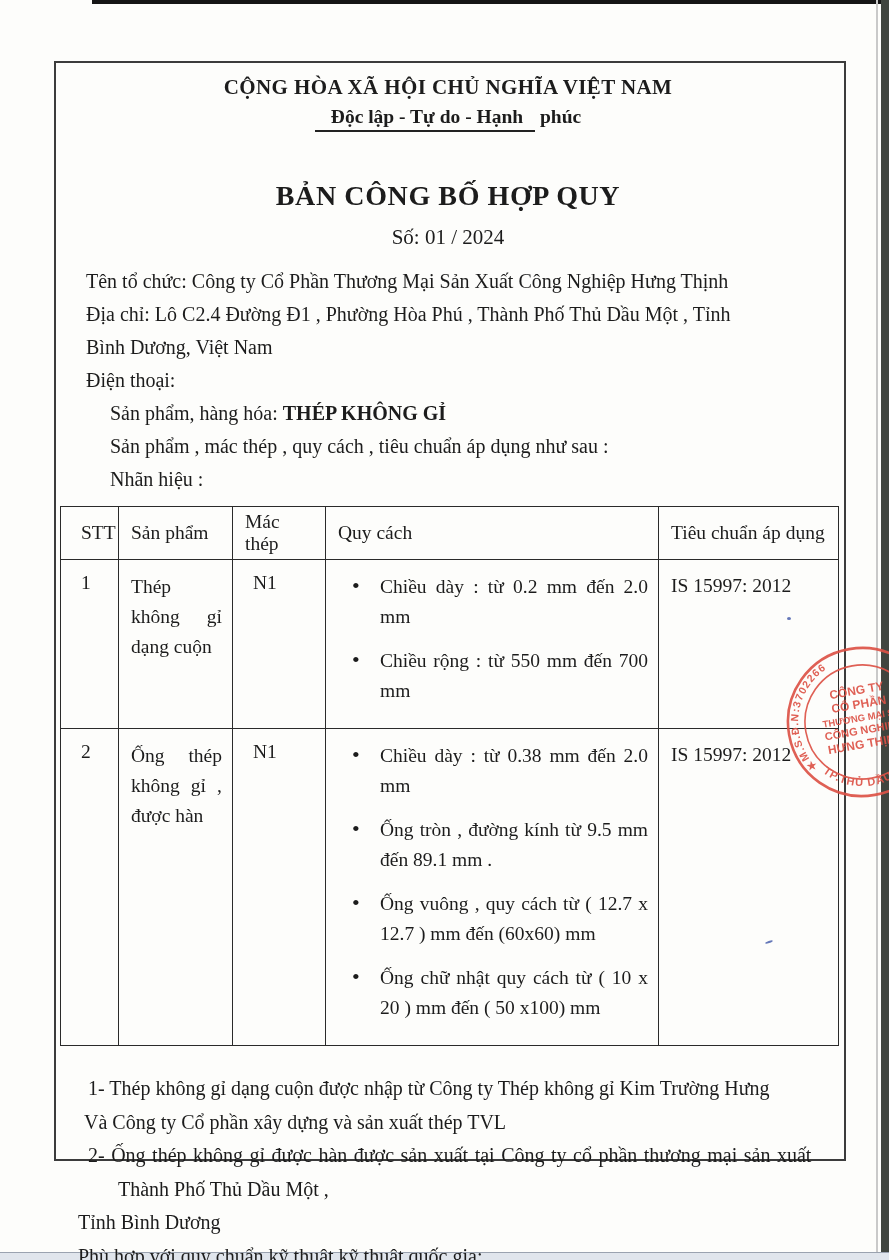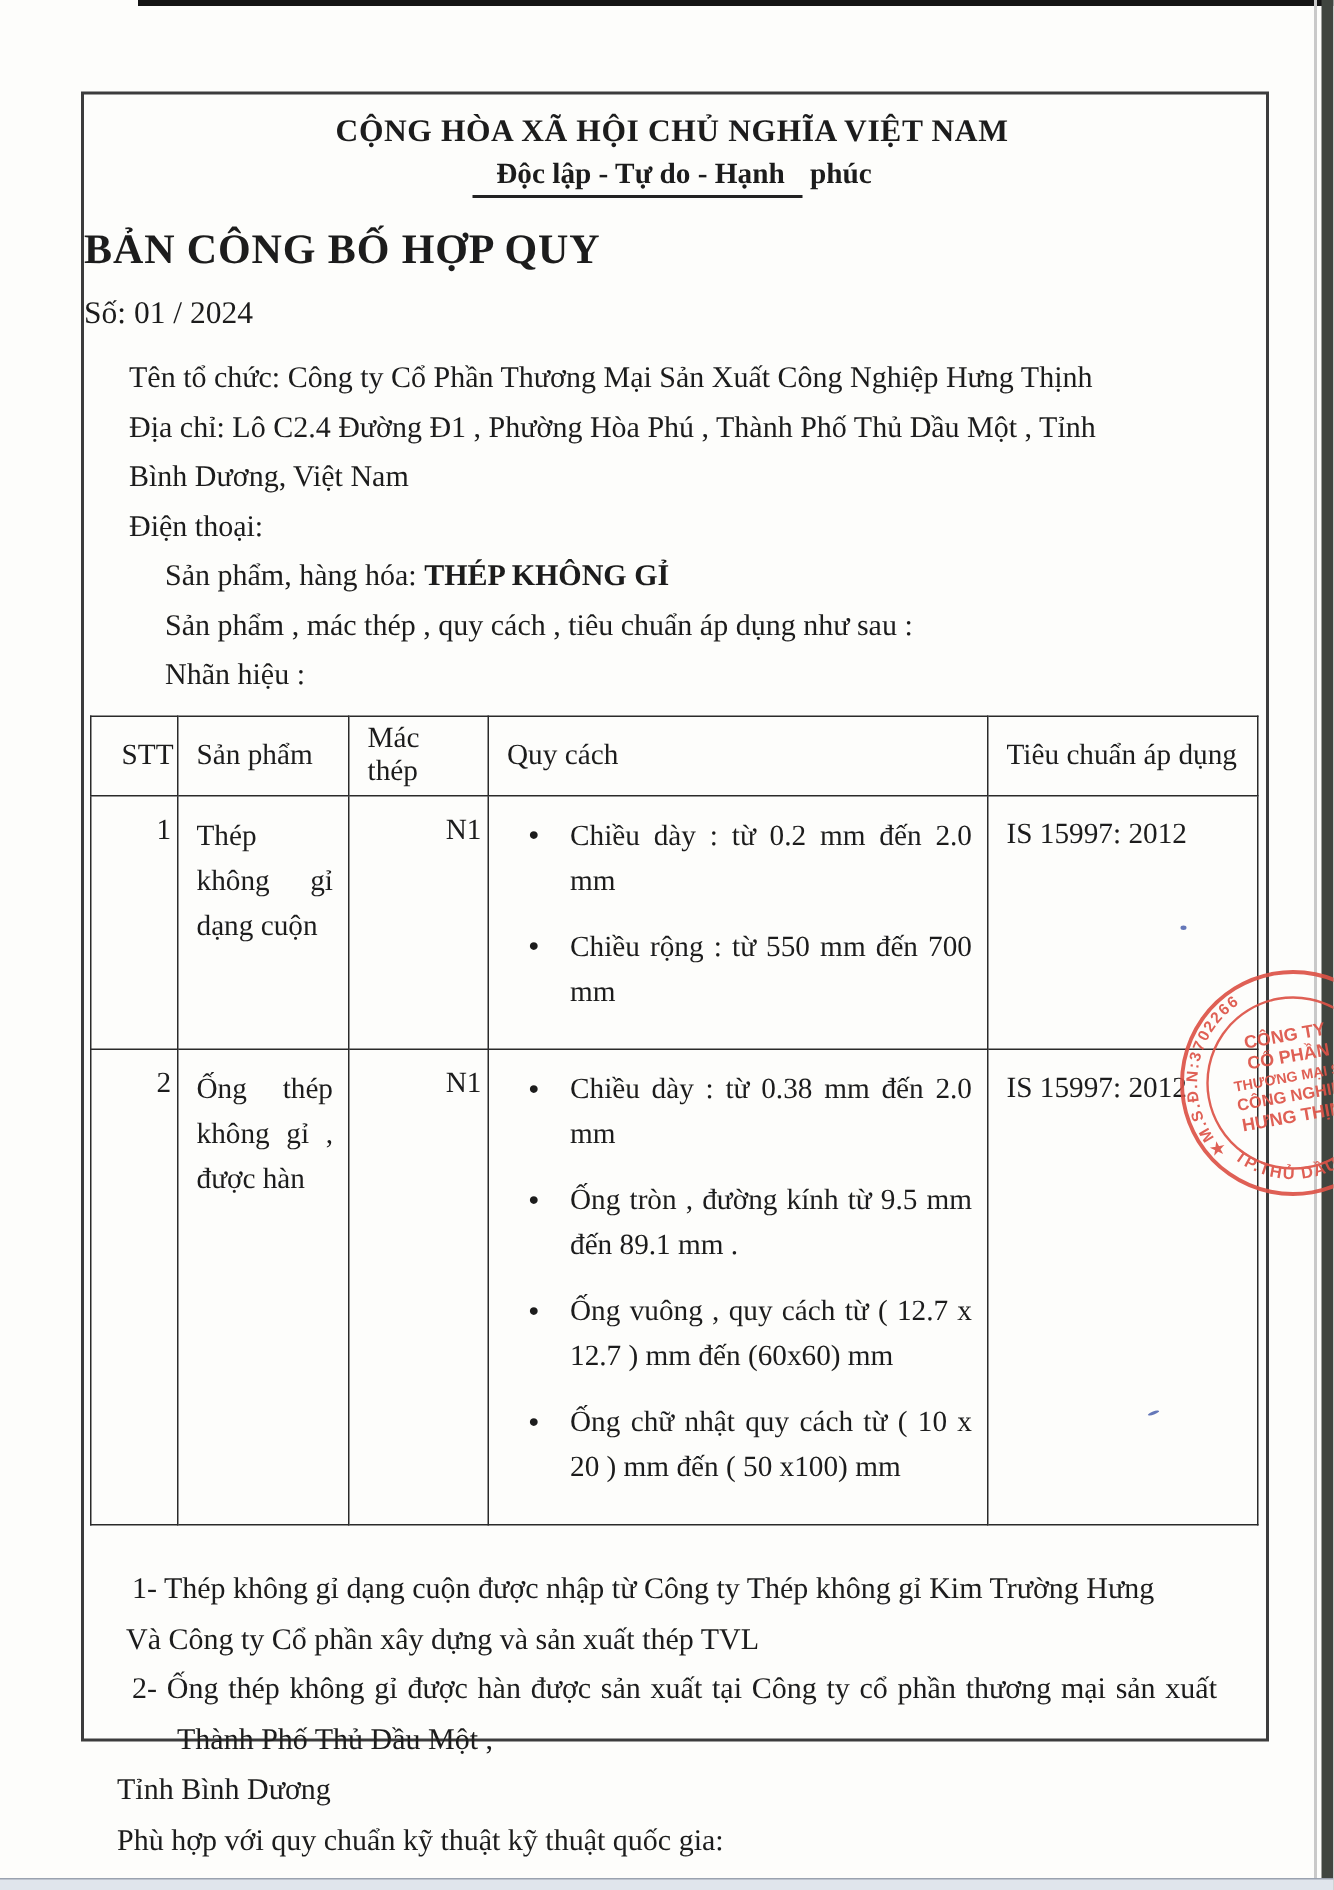--- a/index.html
+++ b/index.html
@@ -19,33 +19,33 @@
   .speck-2{left:765px;top:941px;width:8px;height:2px;transform:rotate(-20deg);}
 
   
   .page-frame{position:absolute;left:54px;top:61px;width:788px;height:1096px;border:2px solid #3c3c3c;}
   .content{position:absolute;left:56px;top:63px;width:784px;}
 
   
   .motto-1{margin-top:12px;text-align:center;font-weight:bold;font-size:21px;letter-spacing:.4px;}
   .motto-2{margin-top:6px;text-align:center;font-weight:bold;font-size:19.5px;}
   .motto-2 .underlined{display:inline-block;border-bottom:2.5px solid #222;padding:0 12px 2px 16px;}
-  .doc-title{margin-top:19px;font-weight:bold;font-size:28px;letter-spacing:.6px;}
-  .doc-number{margin-top:13px;text-align:left;font-size:21px;}
+  .doc-title{margin-top:48px;text-align:center;font-weight:bold;font-size:28px;letter-spacing:.6px;}
+  .doc-number{margin-top:13px;text-align:center;font-size:21px;}
 
   
   .info{margin-top:15px;padding:0 48px 0 30px;font-size:20px;line-height:33px;}
   .info .indent-more{padding-left:6px;margin-left:18px;}
   .bold{font-weight:bold;}
 
   
   table.spec{border-collapse:collapse;margin:10px 0 0 4px;width:778px;font-size:19.5px;table-layout:fixed;}
   table.spec th,table.spec td{border:1.5px solid #2a2a2a;}
   table.spec th{font-weight:normal;text-align:left;height:40px;padding:4px 8px 4px 12px;vertical-align:middle;}
-  table.spec th.c,table.spec td.c{text-align:right;padding-left:20px;padding-right:4px;}
+  table.spec th.c,table.spec td.c{text-align:left;padding-left:20px;padding-right:4px;}
   table.spec td{vertical-align:top;padding:12px 10px 8px 12px;}
   .col-stt{width:58px;}.col-prod{width:114px;}.col-grade{width:93px;}.col-spec{width:333px;}.col-std{width:180px;}
   td.prod{text-align:justify;line-height:30px;}
   td.std{line-height:28px;}
   ul.specs{list-style:none;margin:0;padding:0;}
   ul.specs li{position:relative;padding-left:42px;margin-bottom:14px;text-align:justify;line-height:30px;}
   ul.specs li::before{content:"\2022";position:absolute;left:14px;top:-1px;font-size:22px;}
   tr.row-1{height:100px;}
   tr.row-2{height:236px;}
 

